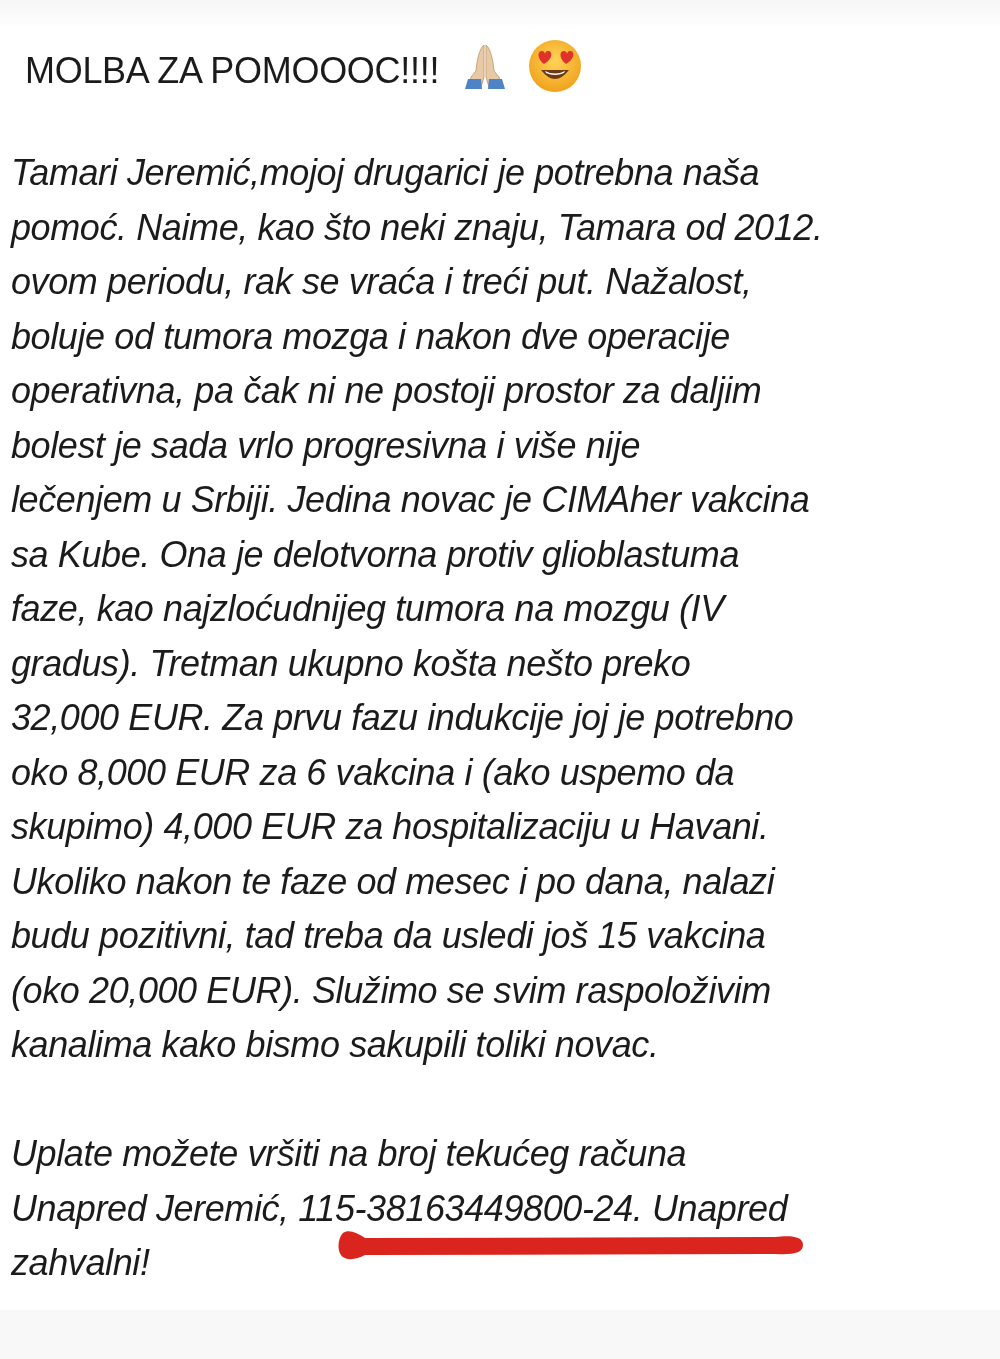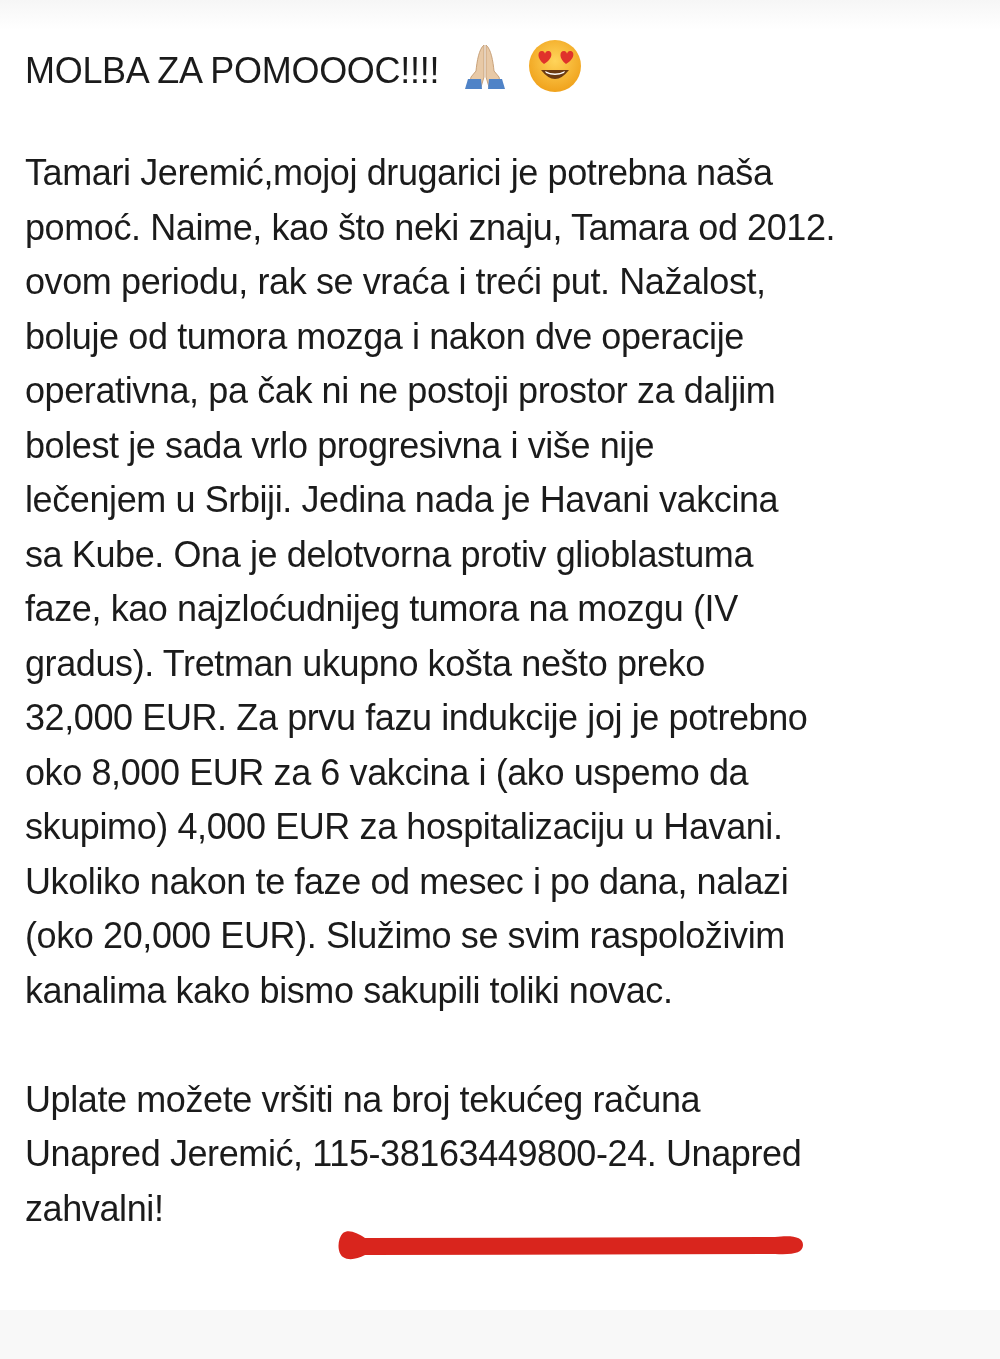--- a/index.html
+++ b/index.html
@@ -46,23 +46,24 @@
     letter-spacing: -0.3px;
     white-space: nowrap;
   }
   .emoji {
     display: inline-block;
     vertical-align: middle;
     margin-left: 6px;
   }
   .body-text {
     position: absolute;
-    left: 25px;
+    left: 11px;
     top: 146px;
     width: 960px;
+    font-style: italic;
   }
   .line {
     font-size: 36px;
     line-height: 54.5px;
     white-space: nowrap;
     letter-spacing: -0.4px;
   }
   .gap {
     height: 54.5px;
   }
@@ -110,28 +111,29 @@
     </span>
   </div>
 
   <div class="body-text">
     <div class="line">Tamari Jeremić,mojoj drugarici je potrebna naša</div>
     <div class="line">pomoć. Naime, kao što neki znaju, Tamara od 2012.</div>
     <div class="line">ovom periodu, rak se vraća i treći put. Nažalost,</div>
     <div class="line">boluje od tumora mozga i nakon dve operacije</div>
     <div class="line">operativna, pa čak ni ne postoji prostor za daljim</div>
     <div class="line">bolest je sada vrlo progresivna i više nije</div>
-    <div class="line">lečenjem u Srbiji. Jedina nada je Havani vakcina</div>
+    <div class="line">lečenjem u Srbiji. Jedina novac je CIMAher vakcina</div>
     <div class="line">sa Kube. Ona je delotvorna protiv glioblastuma</div>
     <div class="line">faze, kao najzloćudnijeg tumora na mozgu (IV</div>
     <div class="line">gradus). Tretman ukupno košta nešto preko</div>
     <div class="line">32,000 EUR. Za prvu fazu indukcije joj je potrebno</div>
     <div class="line">oko 8,000 EUR za 6 vakcina i (ako uspemo da</div>
     <div class="line">skupimo) 4,000 EUR za hospitalizaciju u Havani.</div>
     <div class="line">Ukoliko nakon te faze od mesec i po dana, nalazi</div>
+    <div class="line">budu pozitivni, tad treba da usledi još 15 vakcina</div>
     <div class="line">(oko 20,000 EUR). Služimo se svim raspoloživim</div>
     <div class="line">kanalima kako bismo sakupili toliki novac.</div>
 
     <div class="gap"></div>
 
     <div class="line">Uplate možete vršiti na broj tekućeg računa</div>
     <div class="line"><span>Unapred Jeremić, </span><span class="acct">115-38163449800-24</span><span>. Unapred</span></div>
     <div class="line">zahvalni!</div>
   </div>
 

